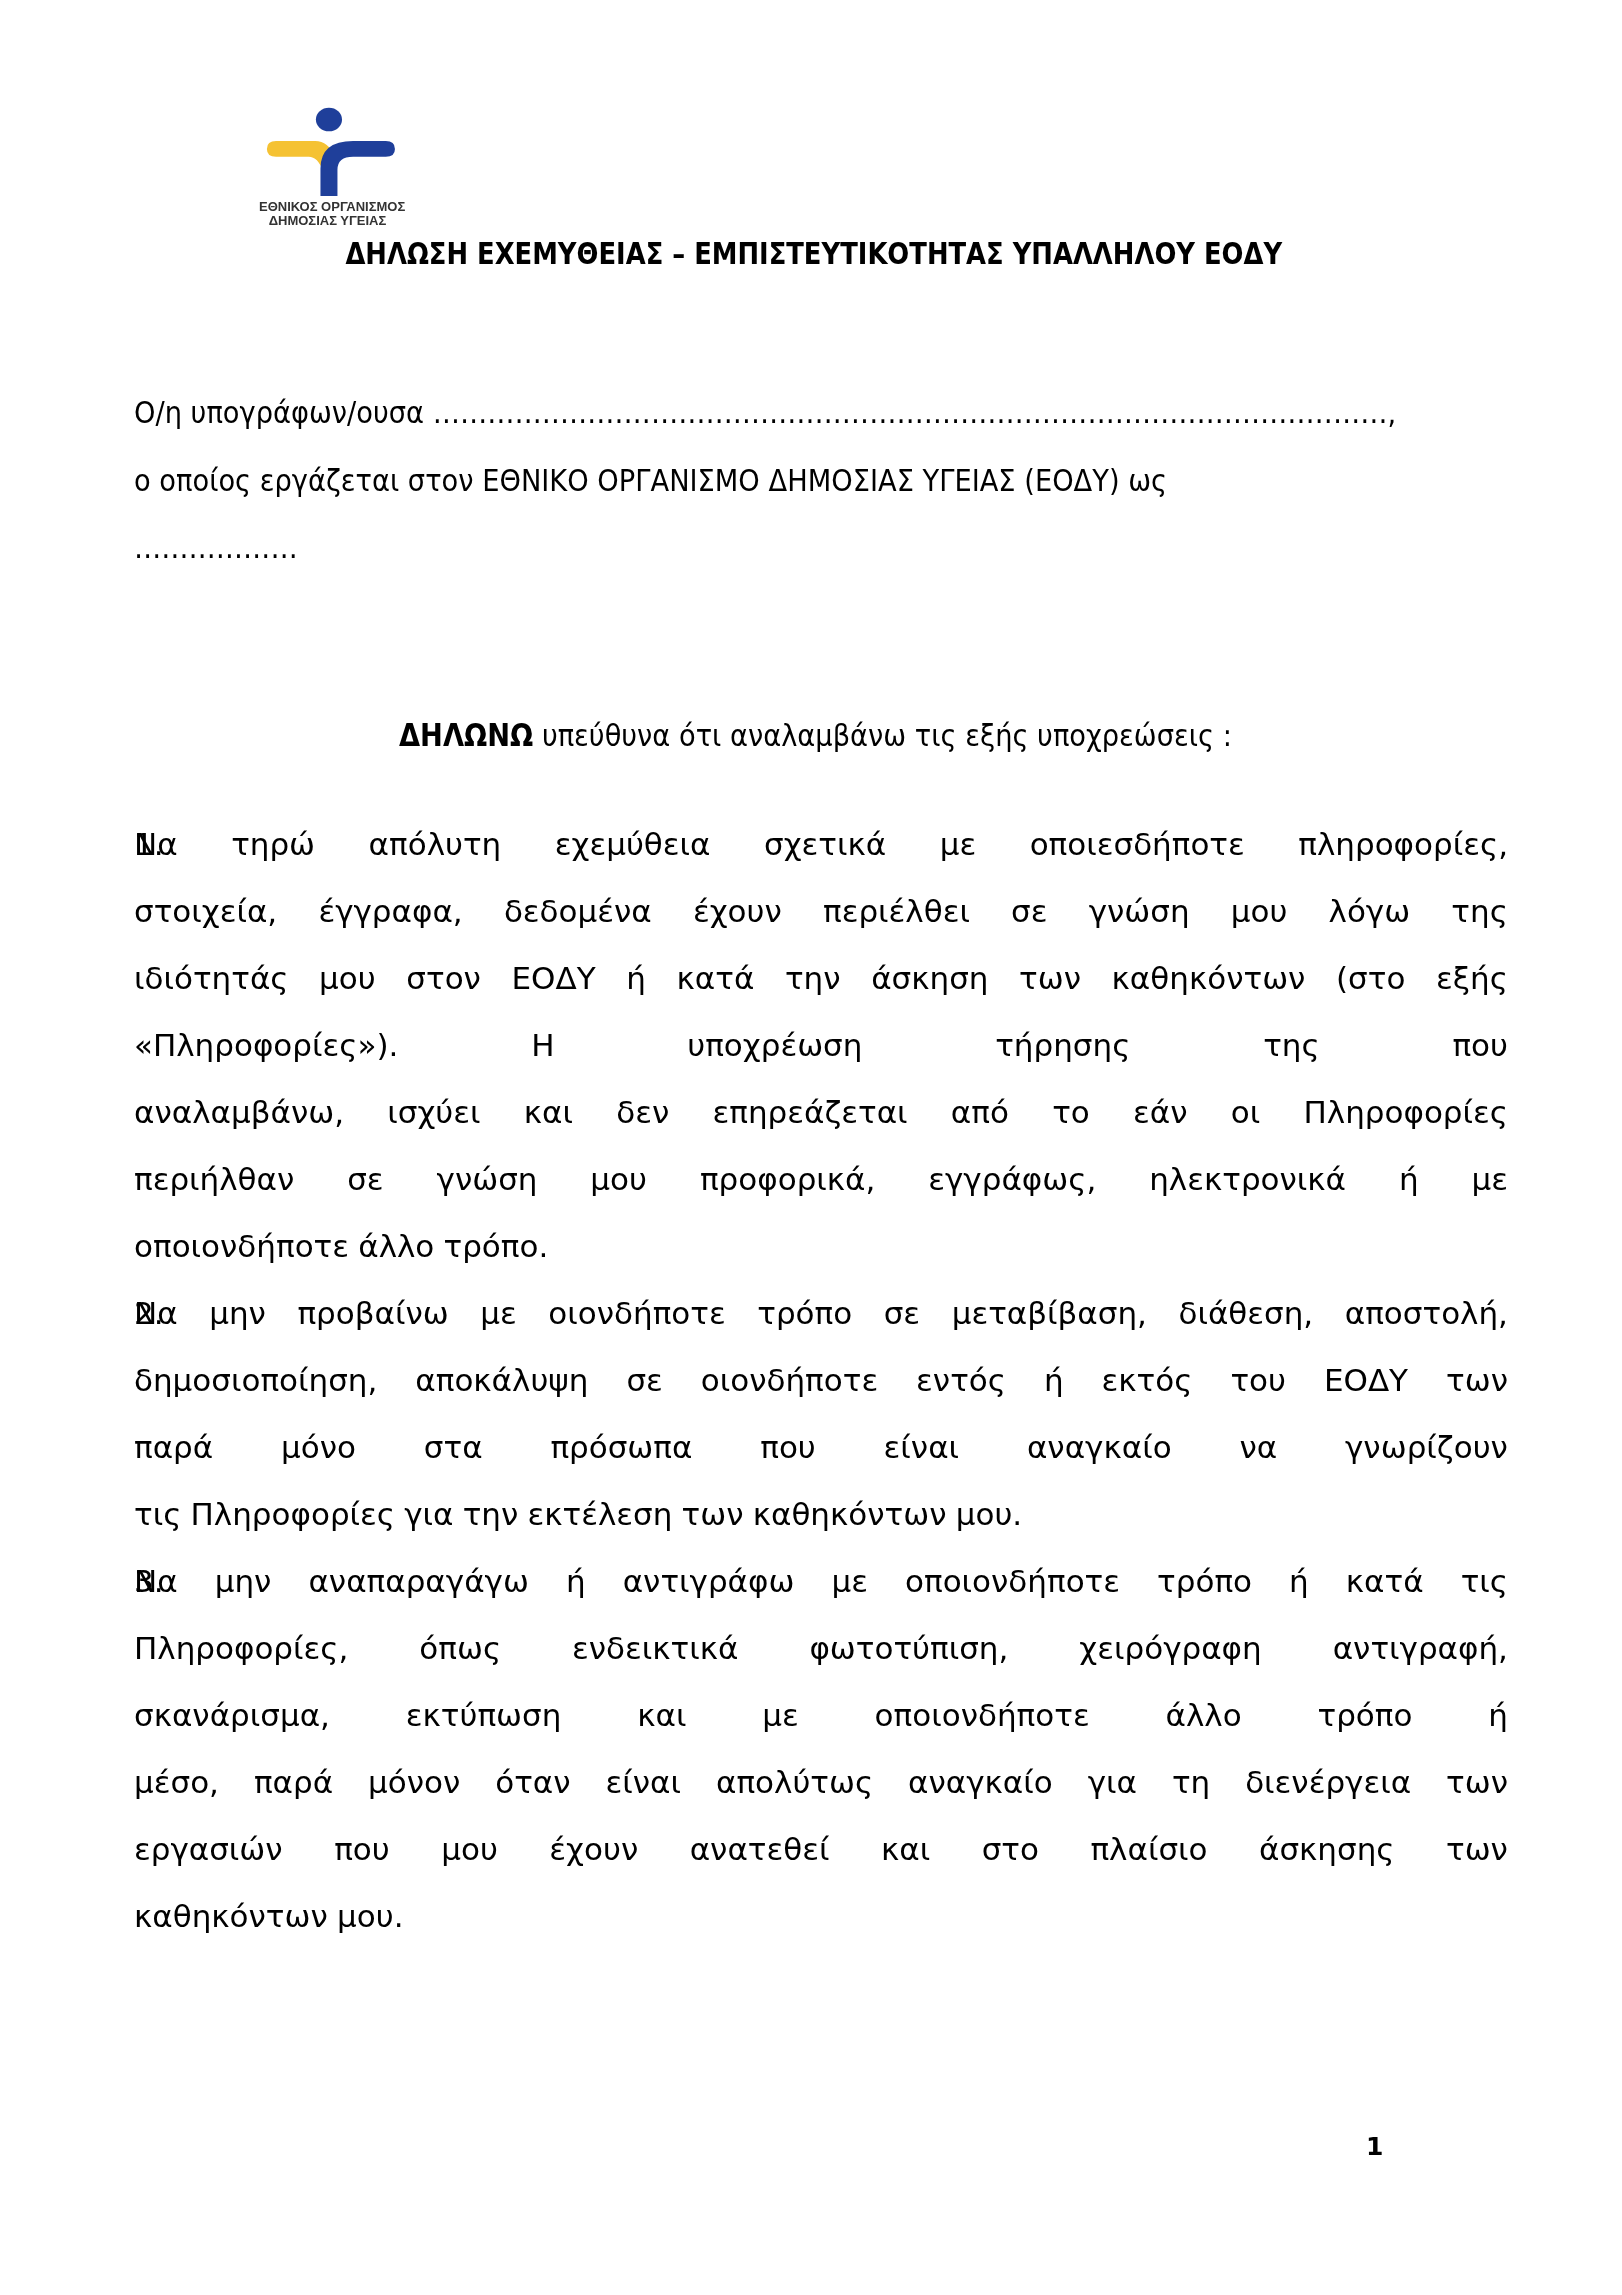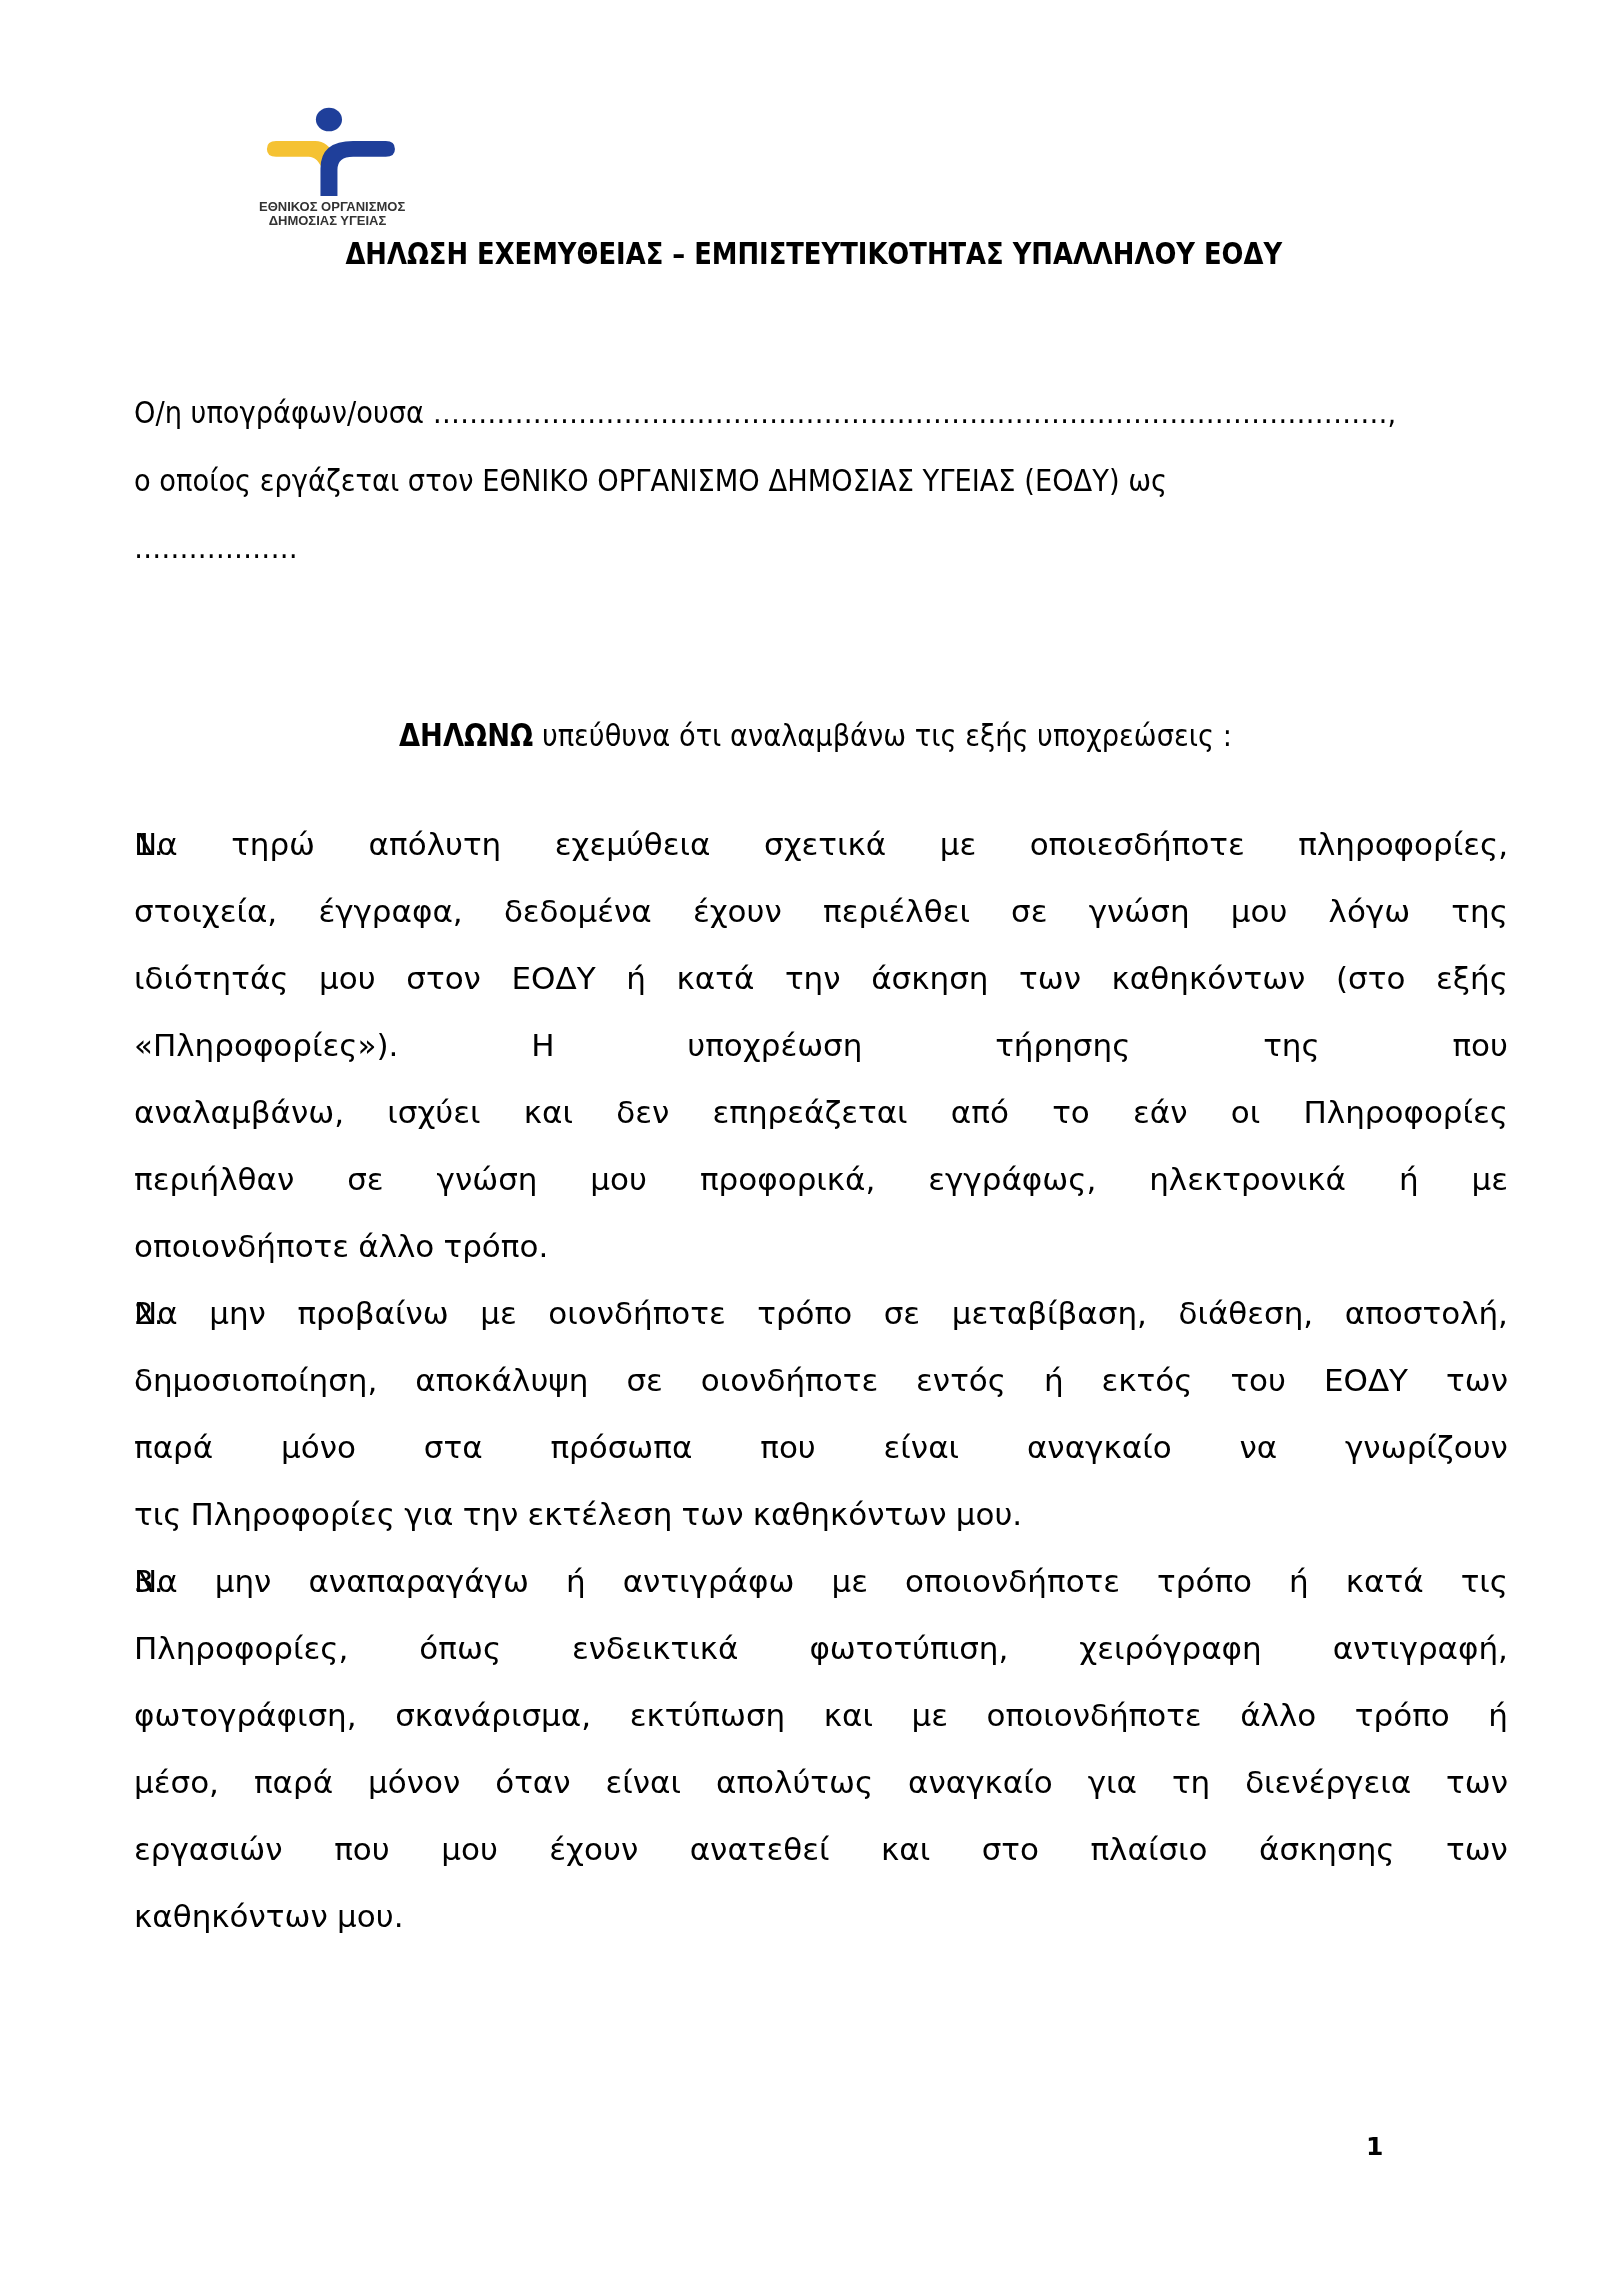--- a/index.html
+++ b/index.html
@@ -302,21 +302,20 @@
           </div>
           <div class="line">
             <span>Πληροφορίες,</span>
             <span>όπως</span>
             <span>ενδεικτικά</span>
             <span>φωτοτύπιση,</span>
             <span>χειρόγραφη</span>
             <span>αντιγραφή,</span>
           </div>
           <div class="line">
-            <span>φωτογράφιση,</span>
             <span>σκανάρισμα,</span>
             <span>εκτύπωση</span>
             <span>και</span>
             <span>με</span>
             <span>οποιονδήποτε</span>
             <span>άλλο</span>
             <span>τρόπο</span>
             <span>ή</span>
           </div>
           <div class="line">

